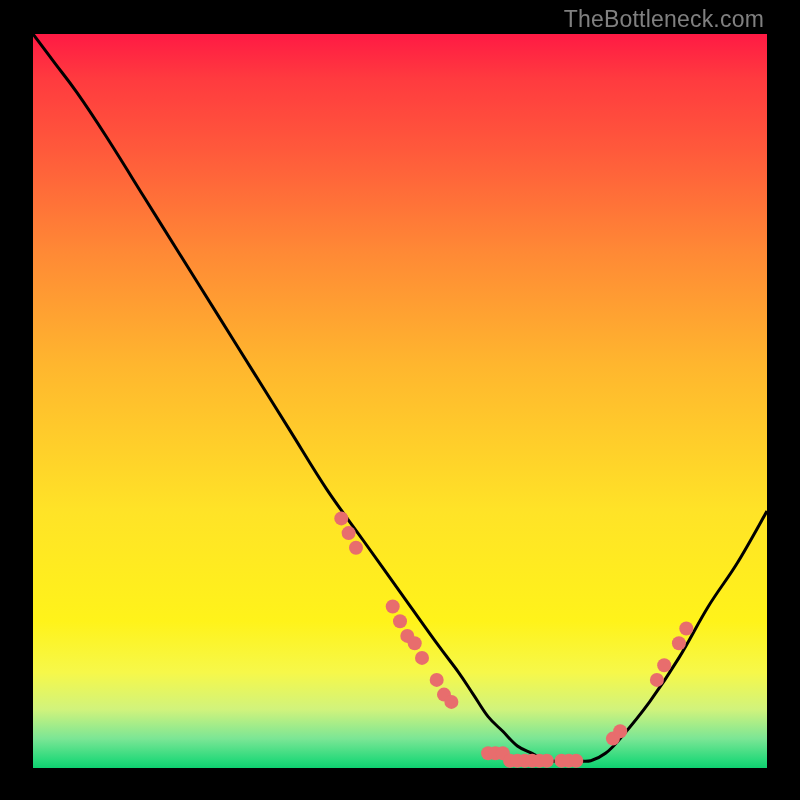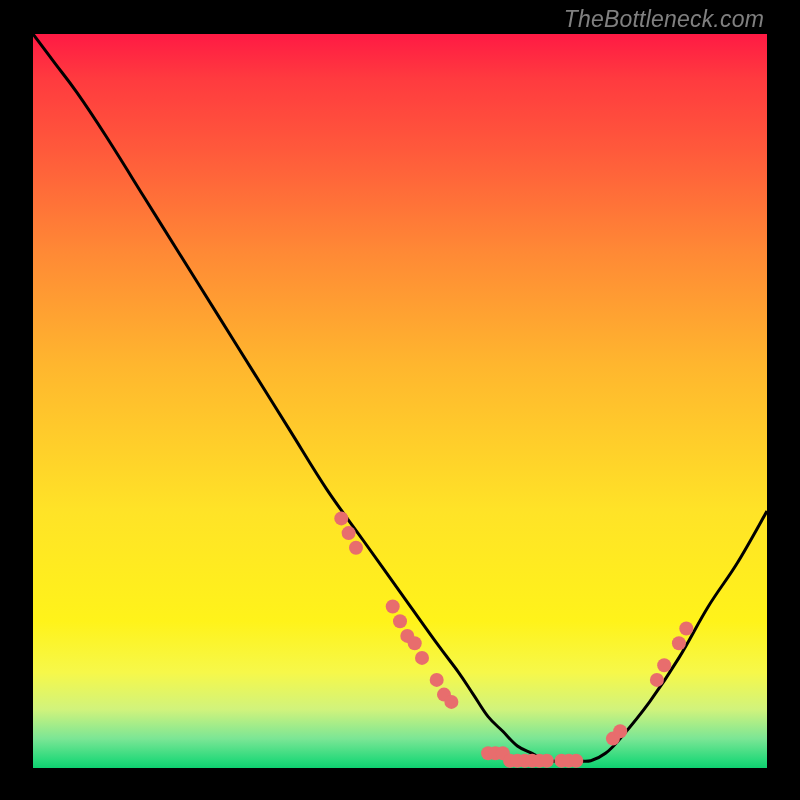--- a/index.html
+++ b/index.html
@@ -11,21 +11,20 @@
     overflow: hidden;
     font-family: Arial, Helvetica, sans-serif;
   }
   .frame {
     position: absolute;
     left: 0;
     top: 0;
     width: 800px;
     height: 800px;
     background: #000;
-    font-style: italic;
   }
   .plot {
     position: absolute;
     left: 33px;
     top: 34px;
     width: 734px;
     height: 734px;
     overflow: hidden;
   }
   .gradient {

